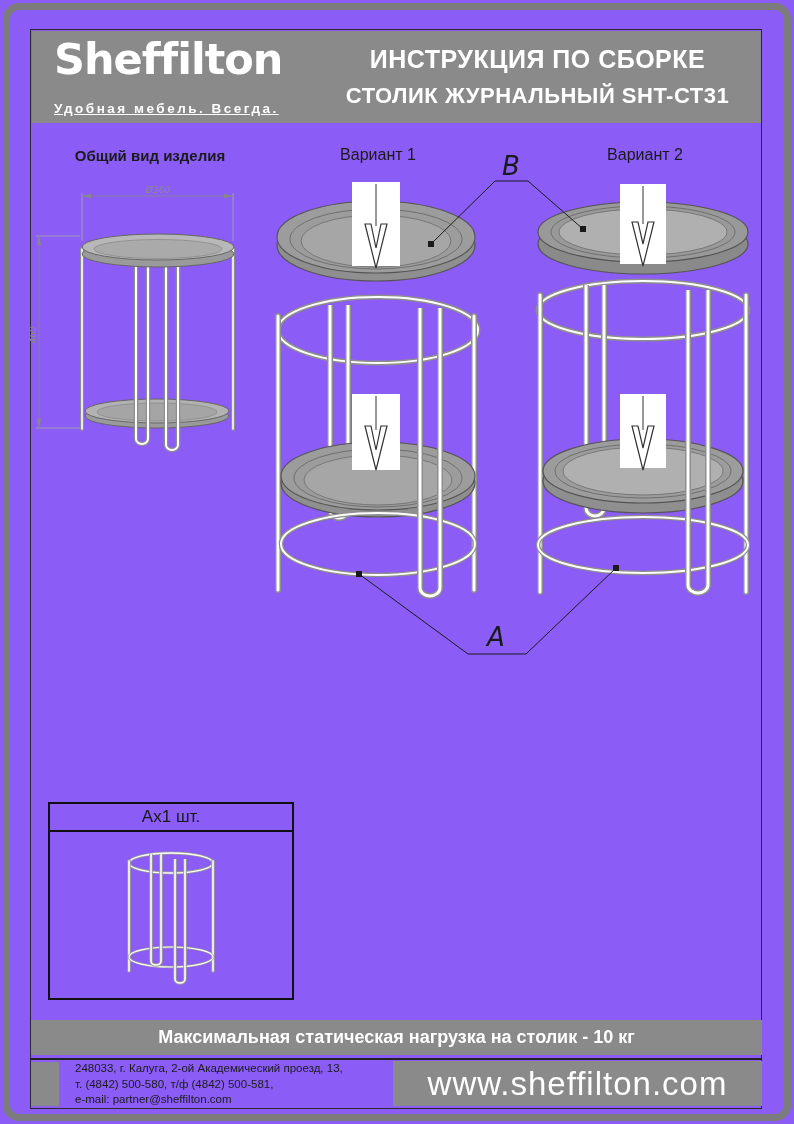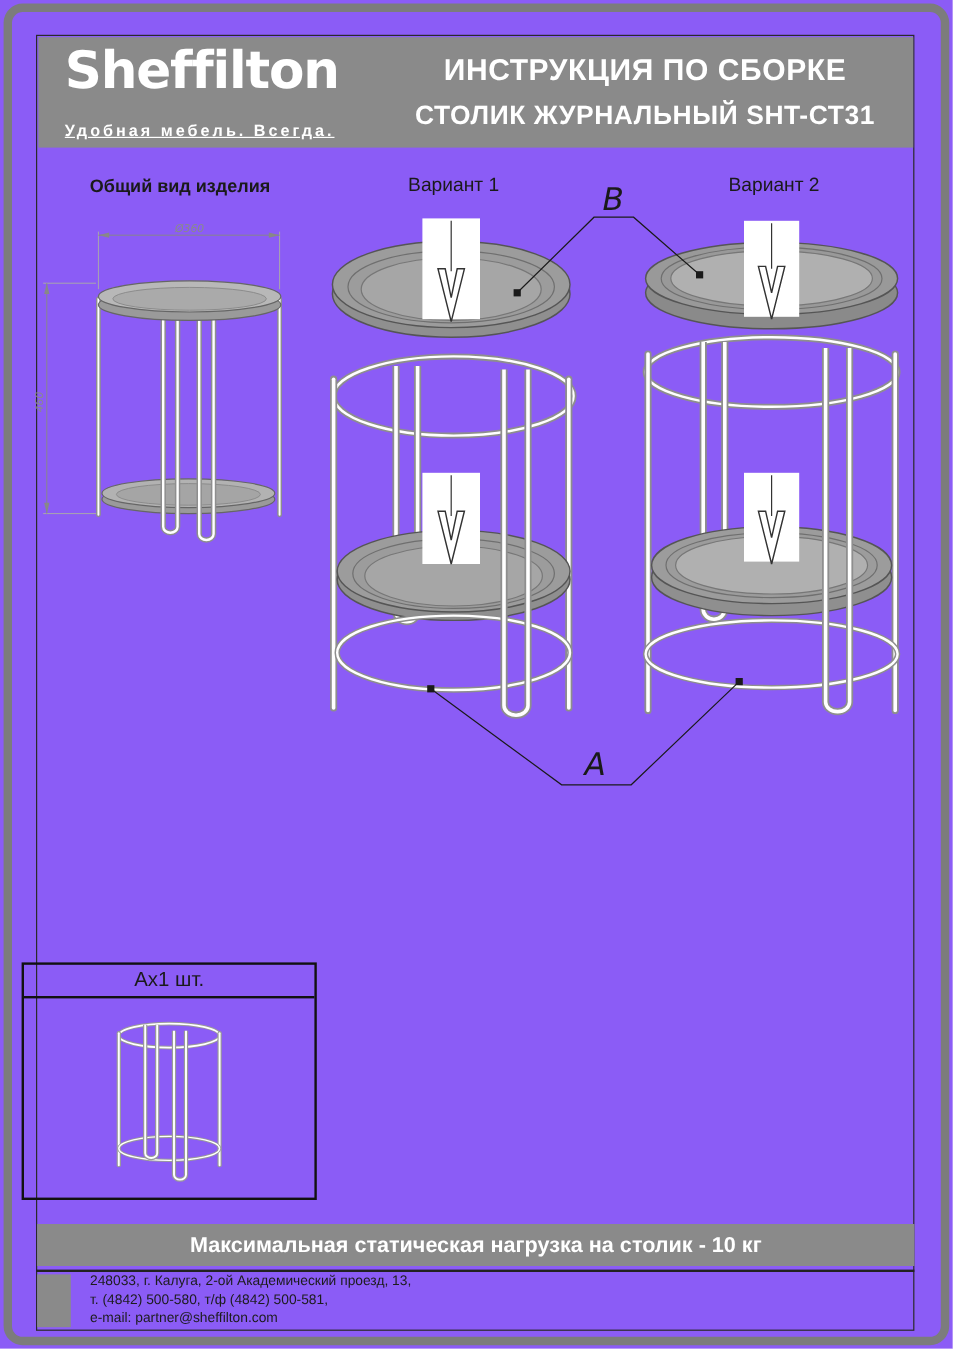--- a/index.html
+++ b/index.html
@@ -27,21 +27,21 @@
   .lbl-v2{left:585px;top:146px;width:120px;font-size:16px;}
 
   svg{position:absolute;overflow:visible;}
   #gv-svg{left:30px;top:183px;}
   #main-svg{left:268px;top:140px;}
 
   .ab-letter{font-family:"DejaVu Sans",sans-serif;font-style:italic;font-size:26px;fill:#1a1a1a;}
   .dim-txt{font-family:"DejaVu Sans",sans-serif;font-style:italic;font-size:9px;fill:#8a8a8a;}
 
   
-  .parts-table{position:absolute;left:18px;top:802px;width:246px;height:198px;
+  .parts-table{position:absolute;left:48px;top:802px;width:246px;height:198px;
         border:2px solid #111;box-sizing:border-box;display:flex;}
   .pt-col{flex:1;display:flex;flex-direction:column;}
   .pt-col + .pt-col{border-left:2px solid #111;}
   .pt-head{height:26px;border-bottom:2px solid #111;display:flex;align-items:center;
         justify-content:center;font-size:17px;color:#1a1a1a;}
   .pt-cell{flex:1;display:flex;align-items:center;justify-content:center;position:relative;}
   .pt-cell svg{position:static;}
 
   
   .load-banner{position:absolute;left:31px;top:1020px;width:731px;height:35px;background:#8a8a8a;
@@ -251,13 +251,16 @@
   </div>
 
   <div class="sep-line"></div>
 
   <div class="footer-square"></div>
   <div class="footer-address">
     <div>248033, г. Калуга, 2-ой Академический проезд, 13,</div>
     <div>т. (4842) 500-580, т/ф (4842) 500-581,</div>
     <div>e-mail: partner@sheffilton.com</div>
   </div>
+  <div class="footer-site">
+    <span>www.sheffilton.com</span>
+  </div>
 </div>
 
 </body></html>

